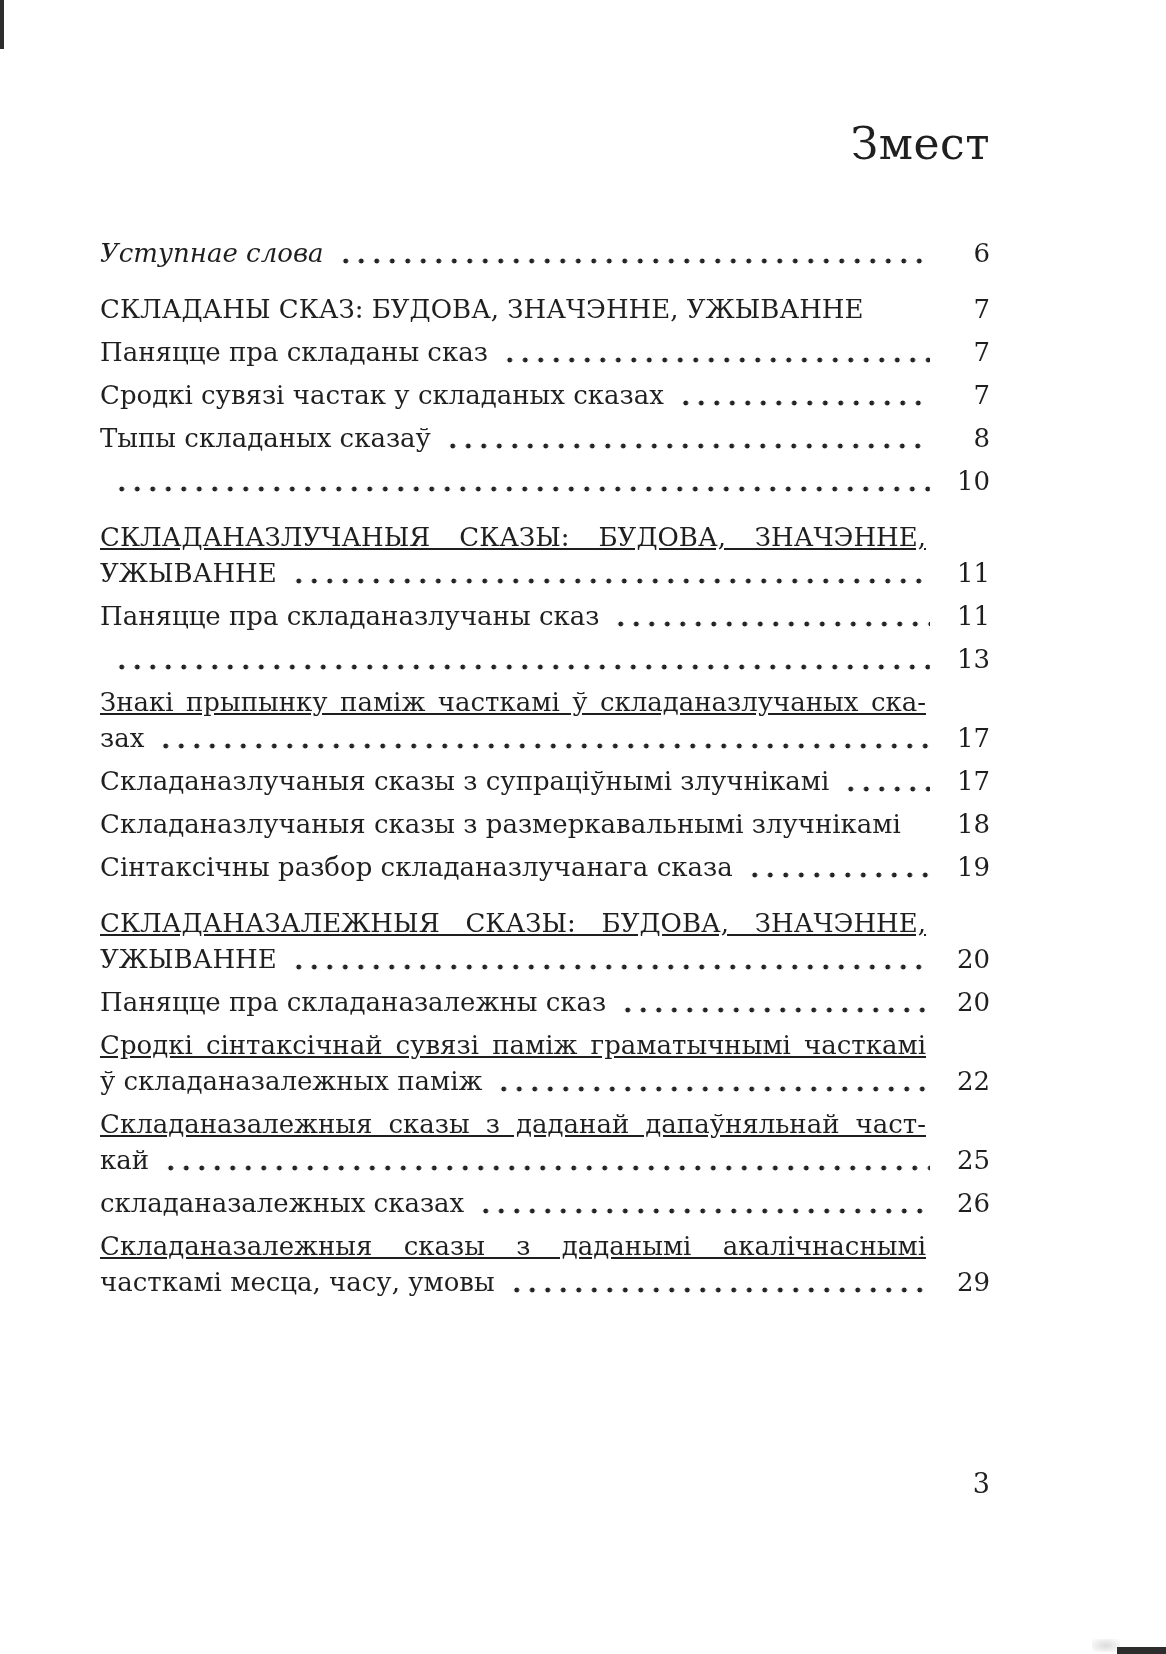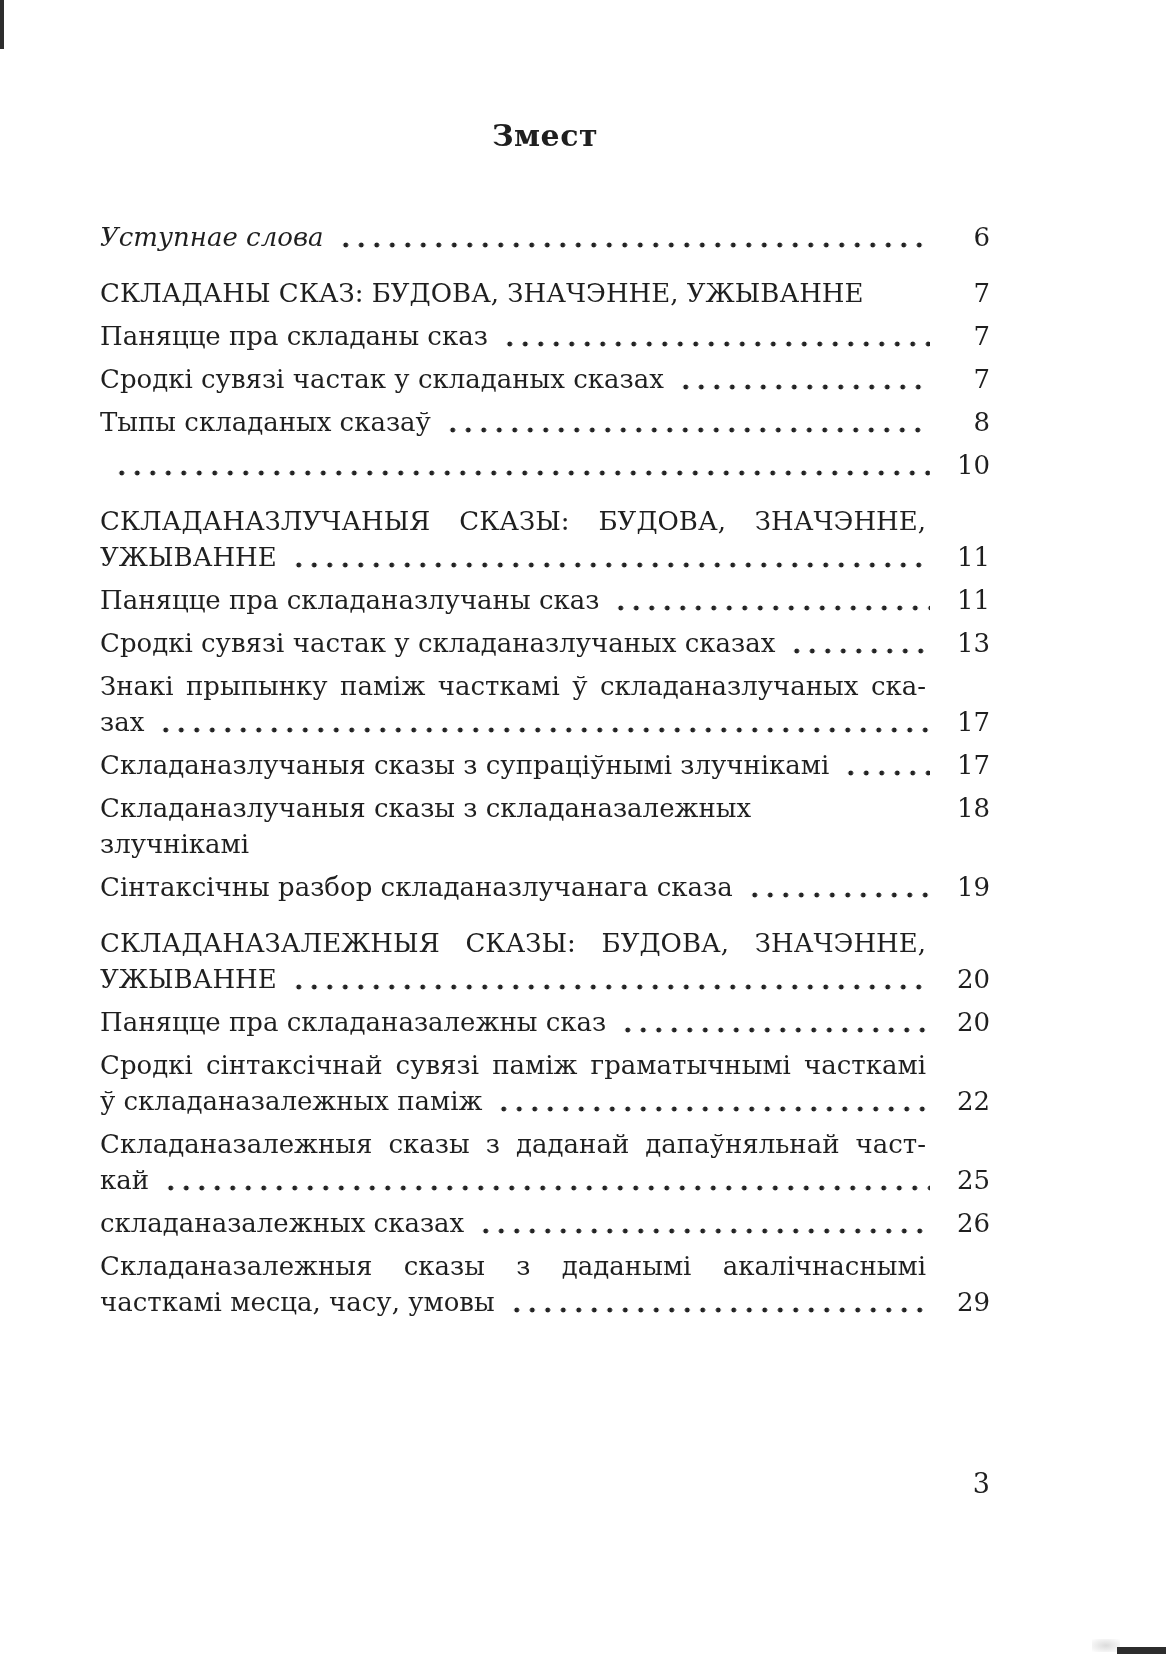--- a/index.html
+++ b/index.html
@@ -10,37 +10,38 @@
     color: #1f1f1f;
     position: relative;
     overflow: hidden;
   }
   .content {
     position: absolute;
     left: 100px; top: 118px;
     width: 890px;
   }
   .title {
-    font-size: 30px;
-    font-weight: 700;
-    text-align: center;
+    font-size: 44px;
+    font-weight: 400;
+    text-align: right;
     letter-spacing: 0.5px;
     margin: 0 0 66px 0;
   }
   .entry {
     font-size: 26px;
     line-height: 36px;
     margin-bottom: 7px;
   }
   .entry.section { margin-top: 20px; }
   .entry.intro .txt { font-style: italic; }
   .pre {
     text-align: justify;
     text-align-last: justify;
     margin-right: 64px;
+    text-decoration: underline;
   }
   .row { display: flex; justify-content: center; }
   .txt { white-space: pre-wrap; }
   .leader {
     flex: 1 1 auto;
     min-width: 10px;
     margin: 0 10px 0 12px;
     background-image: radial-gradient(circle, #242424 2.1px, rgba(0,0,0,0) 2.8px);
     background-size: 15.5px 6px;
     background-repeat: repeat-x;
@@ -145,21 +146,20 @@
     <div class="pre-lines"></div>
     <div class="row">
       <span class="txt">Паняцце пра складаназлучаны сказ</span>
       <span class="leader"></span>
       <span class="pg">11</span>
     </div>
   </div>
         <div class="entry item">
     <div class="pre-lines"></div>
     <div class="row">
-      <span class="txt">Сродкі сувязі частак у складаназлучаных сказах</span>
       <span class="leader"></span>
       <span class="pg">13</span>
     </div>
   </div>
         <div class="entry item">
     <div class="pre-lines">
             <div class="pre">Знакі прыпынку паміж часткамі ў складаназлучаных ска-</div>
           </div>
     <div class="row">
       <span class="txt">зах</span>
@@ -171,21 +171,21 @@
     <div class="pre-lines"></div>
     <div class="row">
       <span class="txt">Складаназлучаныя сказы з супраціўнымі злучнікамі</span>
       <span class="leader"></span>
       <span class="pg">17</span>
     </div>
   </div>
         <div class="entry item">
     <div class="pre-lines"></div>
     <div class="row">
-      <span class="txt">Складаназлучаныя сказы з складаназалежных злучнікамі</span>
+      <span class="txt">Складаназлучаныя сказы з размеркавальнымі злучнікамі</span>
       <span class="leader blank"></span>
       <span class="pg">18</span>
     </div>
   </div>
         <div class="entry item">
     <div class="pre-lines"></div>
     <div class="row">
       <span class="txt">Сінтаксічны разбор складаназлучанага сказа</span>
       <span class="leader"></span>
       <span class="pg">19</span>

